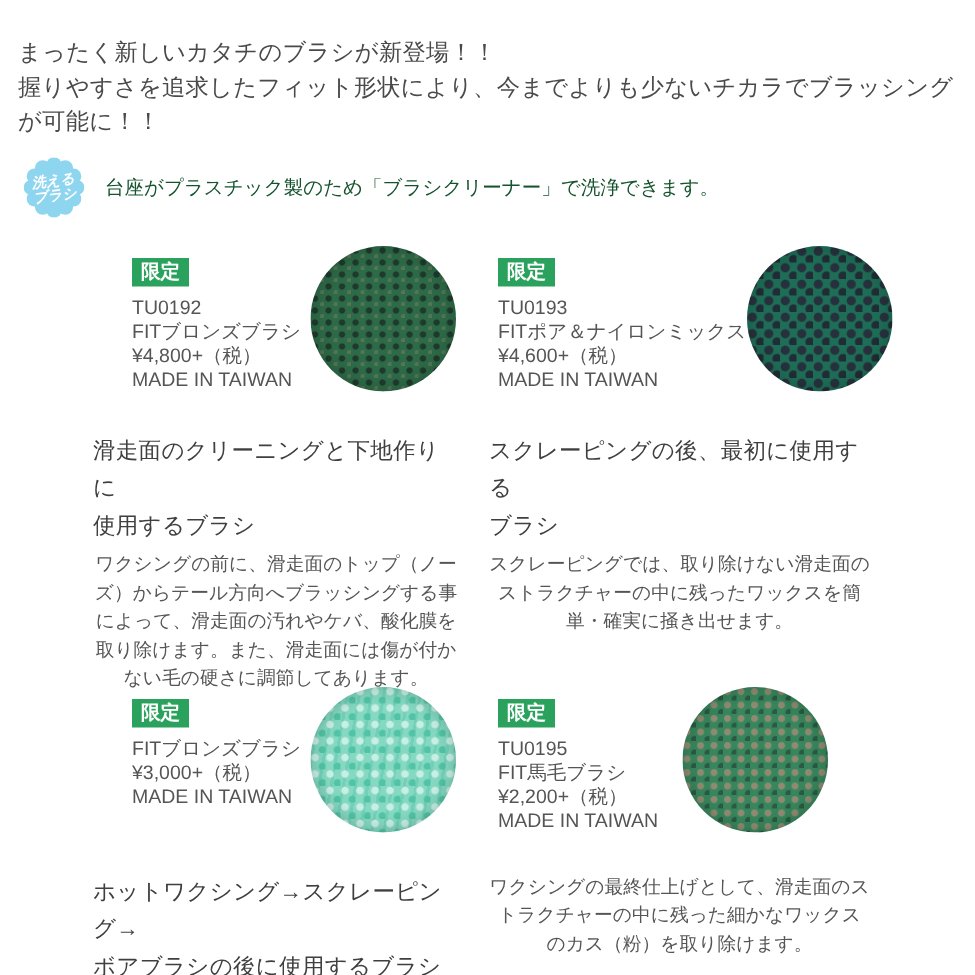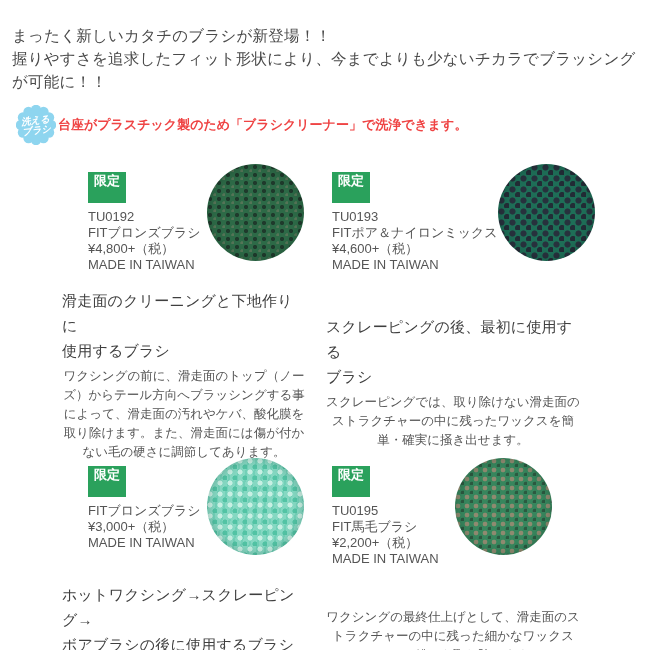--- a/index.html
+++ b/index.html
@@ -11,42 +11,42 @@
     color:#4d4d4d;
   }
   .page { position:relative; width:650px; height:650px; overflow:hidden; }
 
   
   header { padding:24px 0 0 12px; }
   .headline { margin:0; font-size:15.5px; line-height:23px; color:#4a4a4a; letter-spacing:0.2px; }
 
   
   .washable-row { display:flex; align-items:center; margin:12px 0 0 16px; height:40px; }
-  .washable-note { margin:0 0 0 2px; font-size:13px; color:#ef4444;font-weight:bold; }
+  .washable-note { margin:0 0 0 14px; font-size:13px; color:#14532d; }
 
   
   .grid {
     display:grid;
     grid-template-columns:264px 264px;
     padding-left:62px;
     margin-top:27px;
   }
   .product-card {
     height:100px; margin-bottom:16px;
     display:flex; align-items:flex-start; justify-content:space-between;
   }
   .product-card.col-l { padding-left:26px; padding-right:22px; }
   .product-card.col-r { padding-left:6px;  padding-right:38px; }
 
   .info { font-size:13px; line-height:16px; color:#555; }
   .limited-badge {
     display:inline-block; margin-bottom:6px;
     background:#2aa15c; color:#ffffff;
     font-size:13px; font-weight:bold; line-height:16px;
-    padding:1px 6px 14px;
+    padding:1px 6px 2px;
   }
   .info div { white-space:nowrap; }
 
   .photo {
     width:97px; height:97px; border-radius:50%;
     margin-top:-8px; flex:0 0 auto;
     box-shadow:inset 0 0 12px rgba(0,0,0,.22);
   }
   .photo-bronze {
     background-color:#2d6a47;
@@ -73,21 +73,21 @@
   .photo-horse {
     background-color:#37865d;
     background-image:
       radial-gradient(circle at 3px 3px, #8f8a70 2px, transparent 2.7px),
       radial-gradient(circle at 8px 8px, #2c5940 2px, transparent 2.7px);
     background-size:9px 9px;
   }
 
   .desc { margin-bottom:4px; }
   .desc.col-l { padding-right:20px; }
-  .desc.col-r { padding-right:10px;margin-top:26px; }
+  .desc.col-r { padding-right:10px; }
   .desc h3 {
     margin:0 0 4px; font-size:15px; font-weight:normal;
     line-height:25px; color:#3f3f3f; letter-spacing:0.2px;
   }
   .desc h3 span { display:block; }
   .desc p { margin:0; font-size:12.5px; line-height:19px; color:#555;text-align:center; }
 
   .washable-badge-svg { display:block; }
 </style>
 </head>

